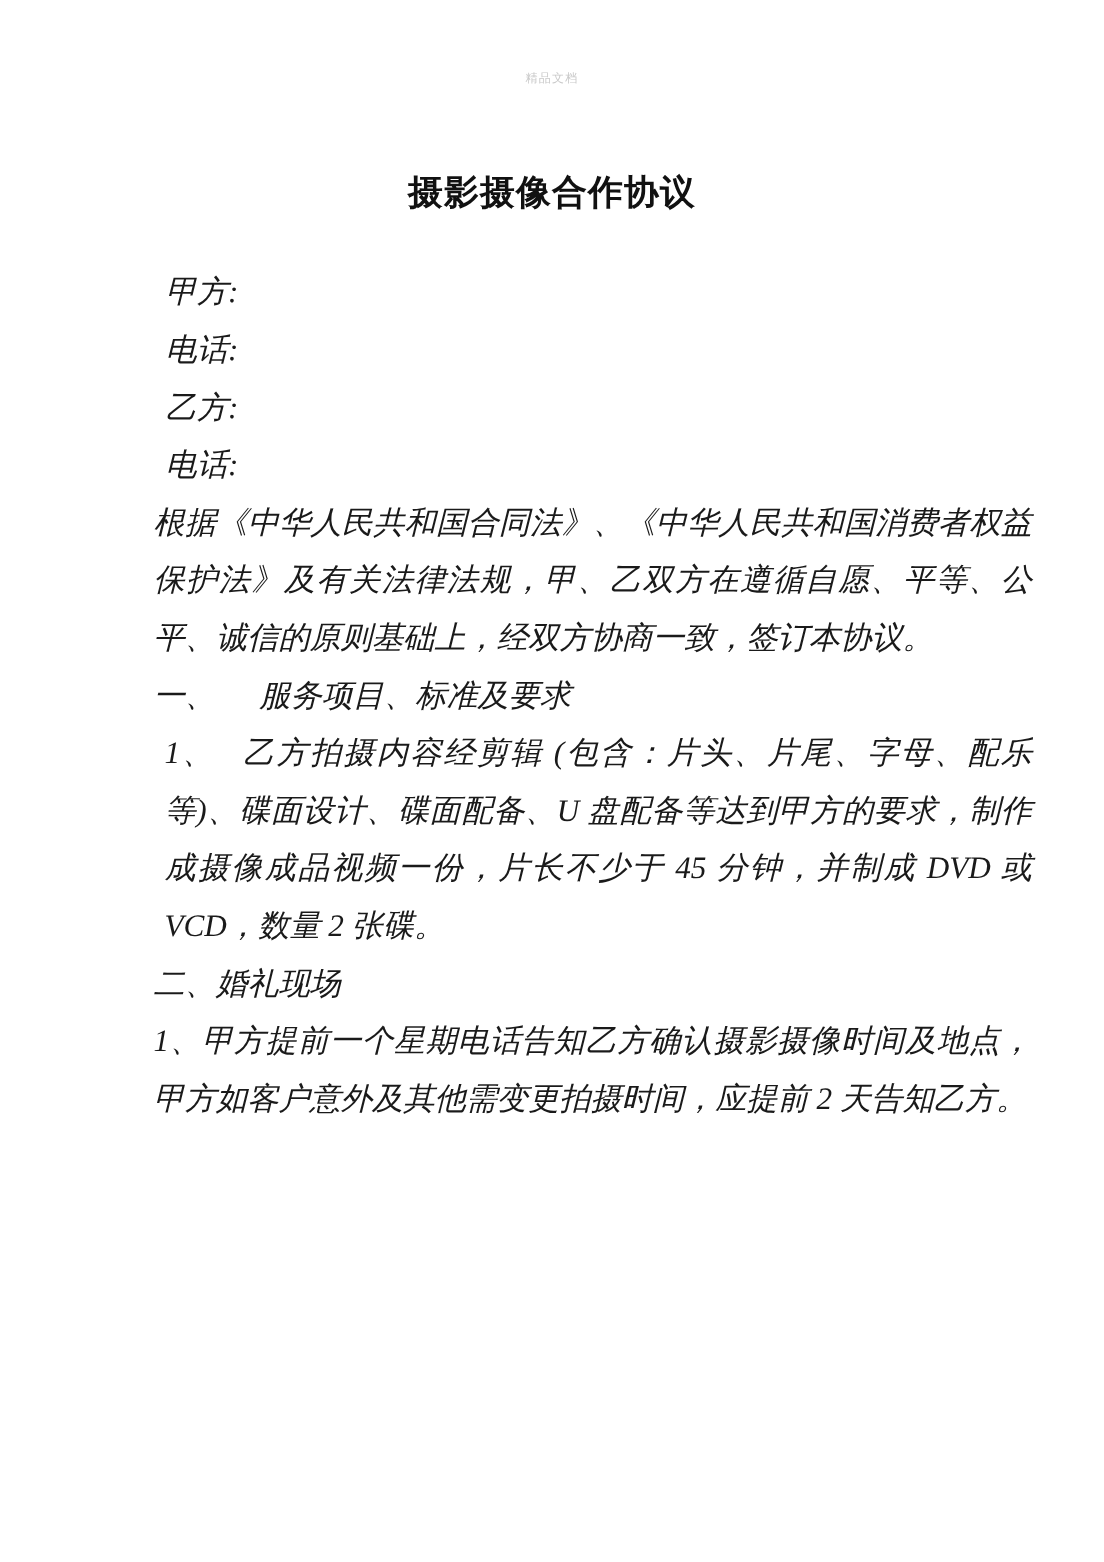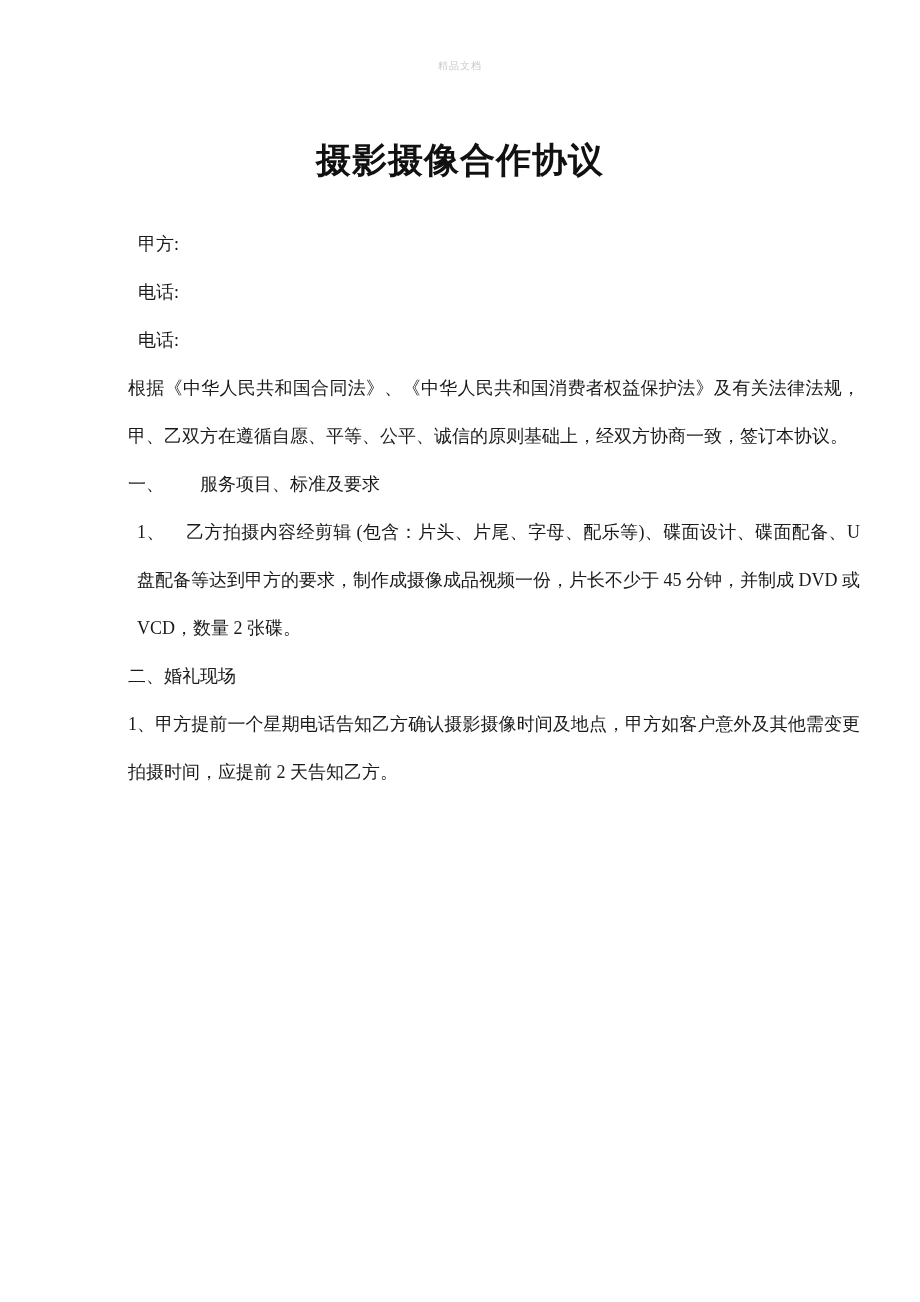--- a/index.html
+++ b/index.html
@@ -26,32 +26,33 @@
     font-size: 10px;
     letter-spacing: 1px;
     line-height: 12px;
   }
   .watermark.top { top: 60px; }
   .watermark.bottom { top: 1206px; }
   .title {
     margin: 0;
     padding-top: 136px;
     text-align: center;
-    font-size: 35px;
+    font-size: 29px;
     font-weight: bold;
     line-height: 50px;
     letter-spacing: 1px;
     color: #111111;
   }
   .docbody {
     margin: 34px 60px 0 128px;
-    font-size: 18px;
+    font-size: 26px;
     line-height: 48px;
     text-align: justify;
     text-align-last: left;
+    font-style: italic;
   }
   .docbody p { margin: 0; }
   .field { text-indent: 10px; }
   .heading1 .tab-wide {
     display: inline-block;
     width: 36px;
   }
   .item {
     padding-left: 9px;
   }
@@ -66,20 +67,21 @@
 <div class="page">
 
   <div class="watermark top">精品文档</div>
 
   <h1 class="title">摄影摄像合作协议</h1>
 
   <div class="docbody">
 
     <p class="field">甲方:</p>
     <p class="field">电话:</p>
+    <p class="field">乙方:</p>
     <p class="field">电话:</p>
 
     <p class="para">根据《中华人民共和国合同法》、《中华人民共和国消费者权益保护法》及有关法律法规，甲、乙双方在遵循自愿、平等、公平、诚信的原则基础上，经双方协商一致，签订本协议。</p>
 
     <p class="heading1"><span>一、</span><span class="tab-wide"></span><span>服务项目、标准及要求</span></p>
 
     <div class="item"><span>1、</span><span class="tab-small"></span><span>乙方拍摄内容经剪辑 (包含：片头、片尾、字母、配乐等)、碟面设计、碟面配备、U 盘配备等达到甲方的要求，制作成摄像成品视频一份，片长不少于 45 分钟，并制成 DVD 或 VCD，数量 2 张碟。</span></div>
 
 
 

